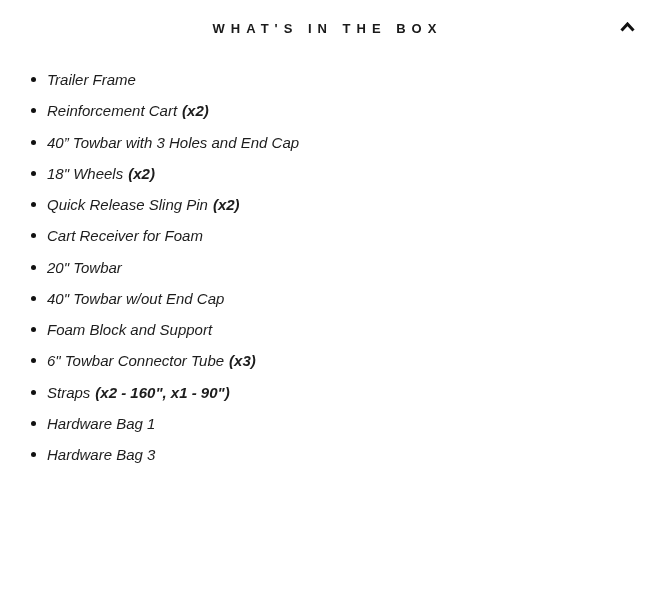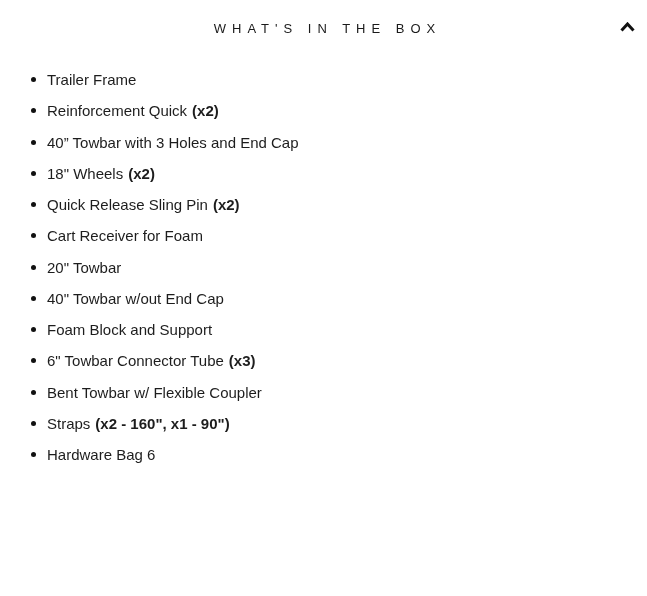--- a/index.html
+++ b/index.html
@@ -19,21 +19,21 @@
     padding-top: 20px;
     height: 44px;
     cursor: pointer;
   }
   .accordion-title {
     display: block;
     text-align: center;
     font-size: 13px;
     line-height: 18px;
     letter-spacing: 6px;
-    font-weight: 400;
+    font-weight: 700;
     color: #1a1a1a;
     text-transform: uppercase;
     
     padding-left: 8px;
   }
   .chevron {
     position: absolute;
     right: 12px;
     top: 21px;
     width: 16px;
@@ -47,20 +47,21 @@
     list-style: none;
     margin-top: 25px;
     padding-left: 31px;
   }
   .box-list li {
     position: relative;
     padding-left: 16px;
     margin-bottom: 10.25px;
     font-size: 15px;
     line-height: 21px;
+    font-style: italic;
     color: #1d1d1d;
   }
   .box-list li::before {
     content: "";
     position: absolute;
     left: 0;
     top: 8px;
     width: 5px;
     height: 5px;
     border-radius: 50%;
@@ -86,21 +87,21 @@
     </span>
   </div>
 
   <ul class="box-list">
     <li>
       <span class="item-text">Trailer Frame</span>
     </li>
 
 
     <li>
-      <span class="item-text">Reinforcement Quick</span><span class="item-qty">(x2)</span>
+      <span class="item-text">Reinforcement Cart</span><span class="item-qty">(x2)</span>
     </li>
 
 
     <li>
       <span class="item-text">40” Towbar with 3 Holes and End Cap</span>
     </li>
 
     <li>
       <span class="item-text">18" Wheels</span><span class="item-qty">(x2)</span>
     </li>
@@ -122,28 +123,28 @@
     </li>
 
     <li>
       <span class="item-text">Foam Block and Support</span>
     </li>
 
     <li>
       <span class="item-text">6" Towbar Connector Tube</span><span class="item-qty">(x3)</span>
     </li>
 
-    <li>
-      <span class="item-text">Bent Towbar w/ Flexible Coupler</span>
-    </li>
 
     <li>
       <span class="item-text">Straps</span><span class="item-qty">(x2 - 160", x1 - 90")</span>
     </li>
 
+    <li>
+      <span class="item-text">Hardware Bag 1</span>
+    </li>
 
 
     <li>
-      <span class="item-text">Hardware Bag 6</span>
+      <span class="item-text">Hardware Bag 3</span>
     </li>
   </ul>
 
 </div>
 
 </body></html>

